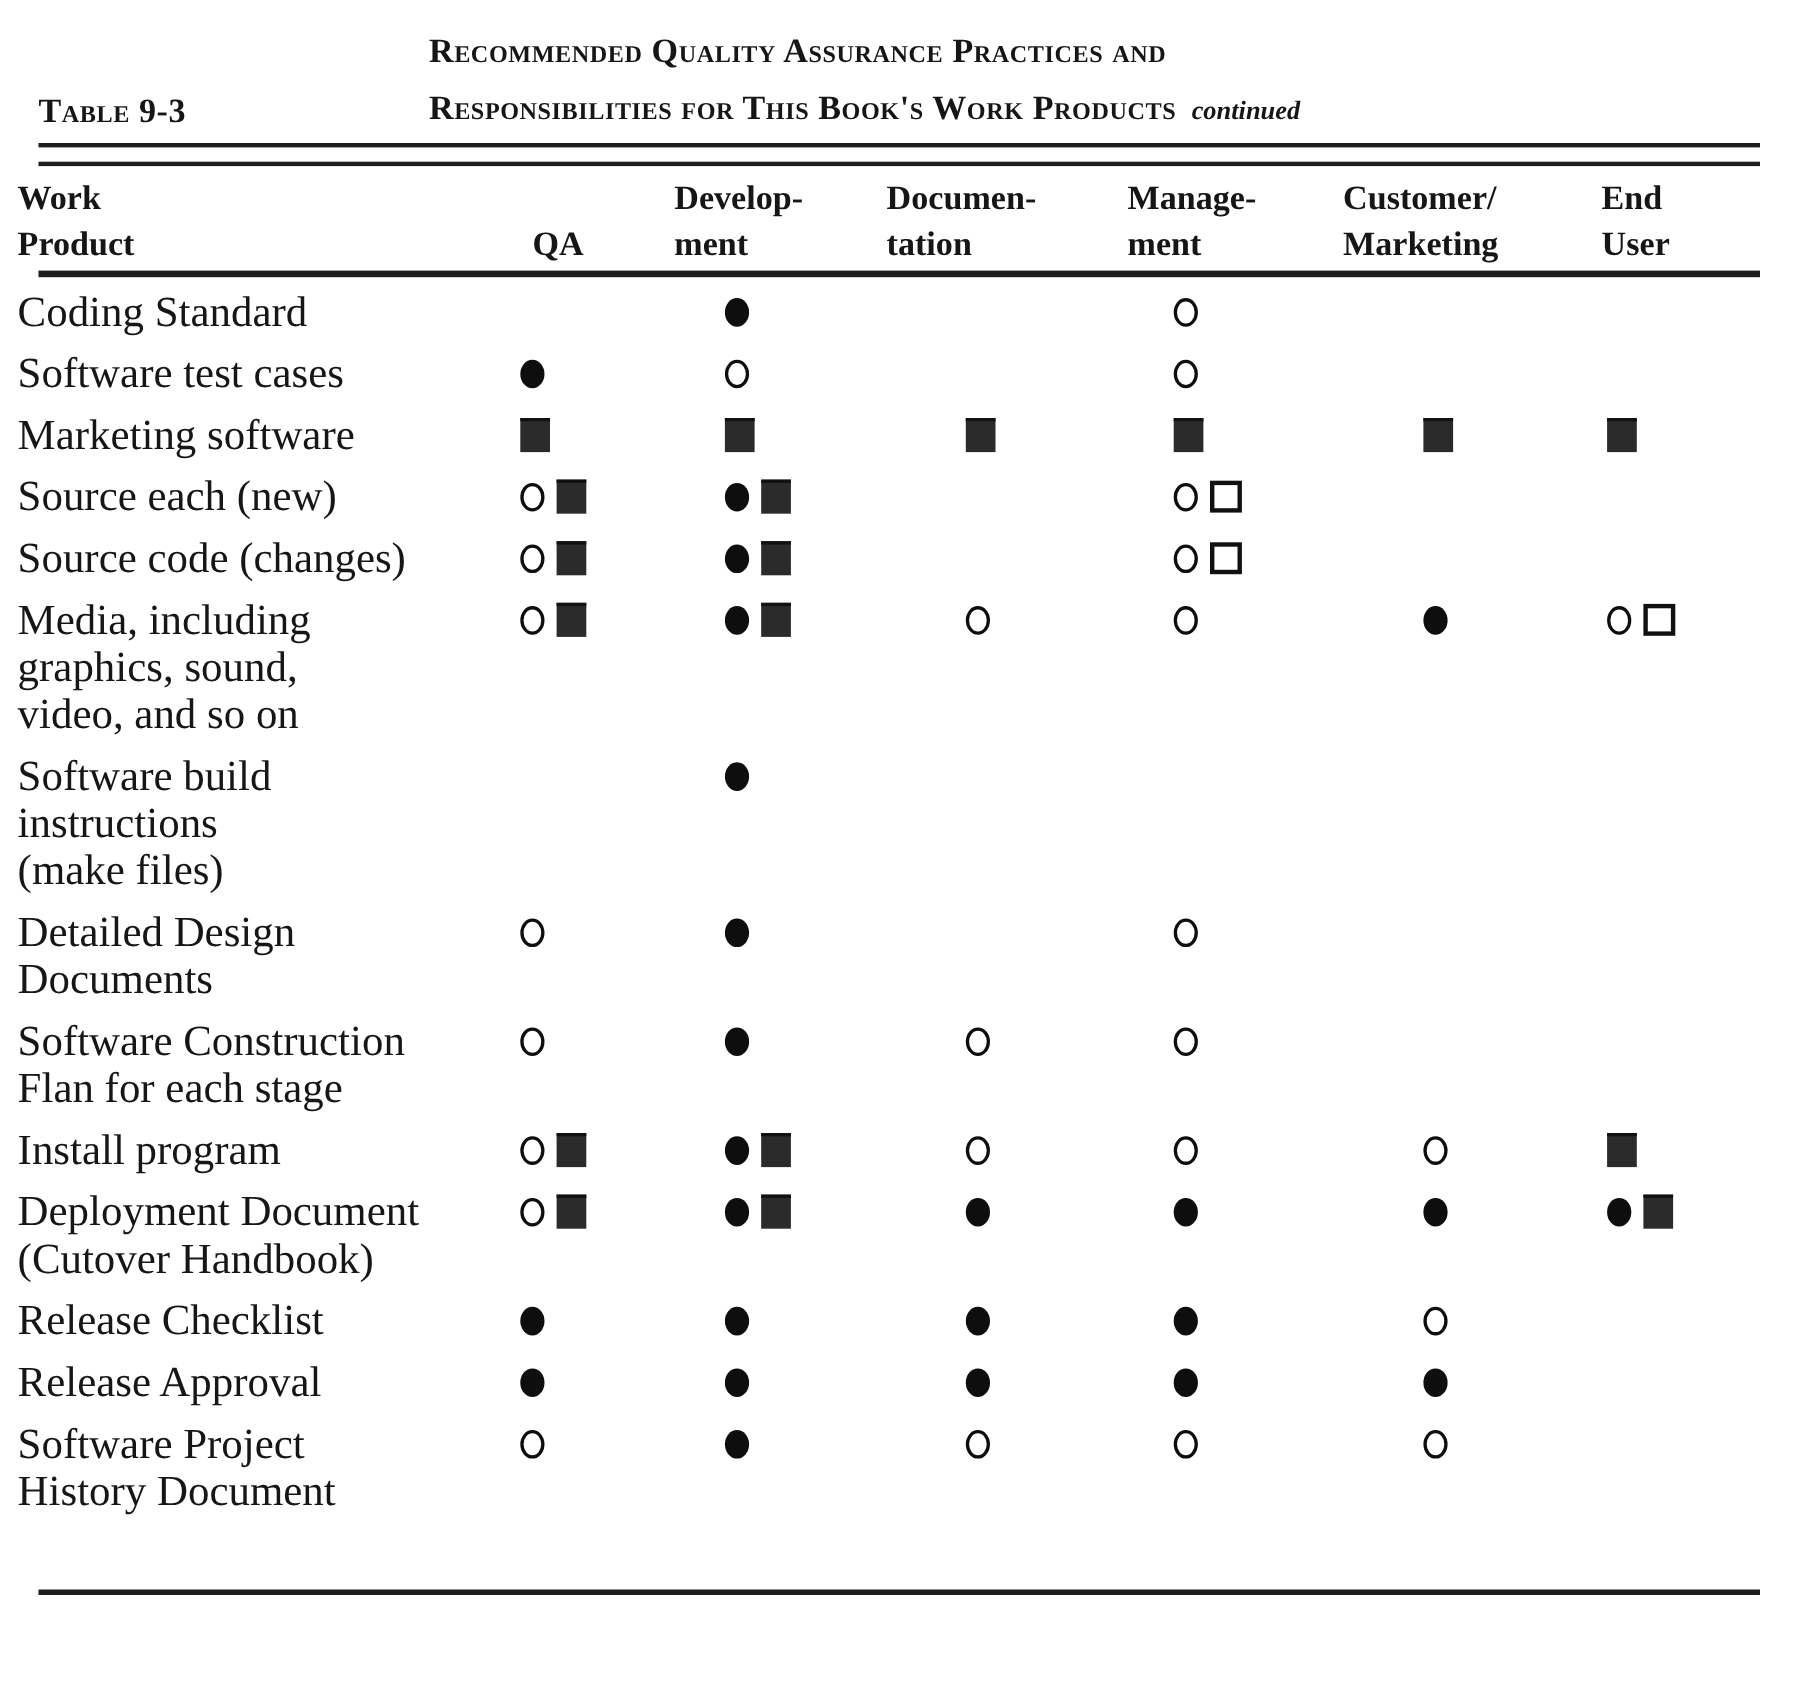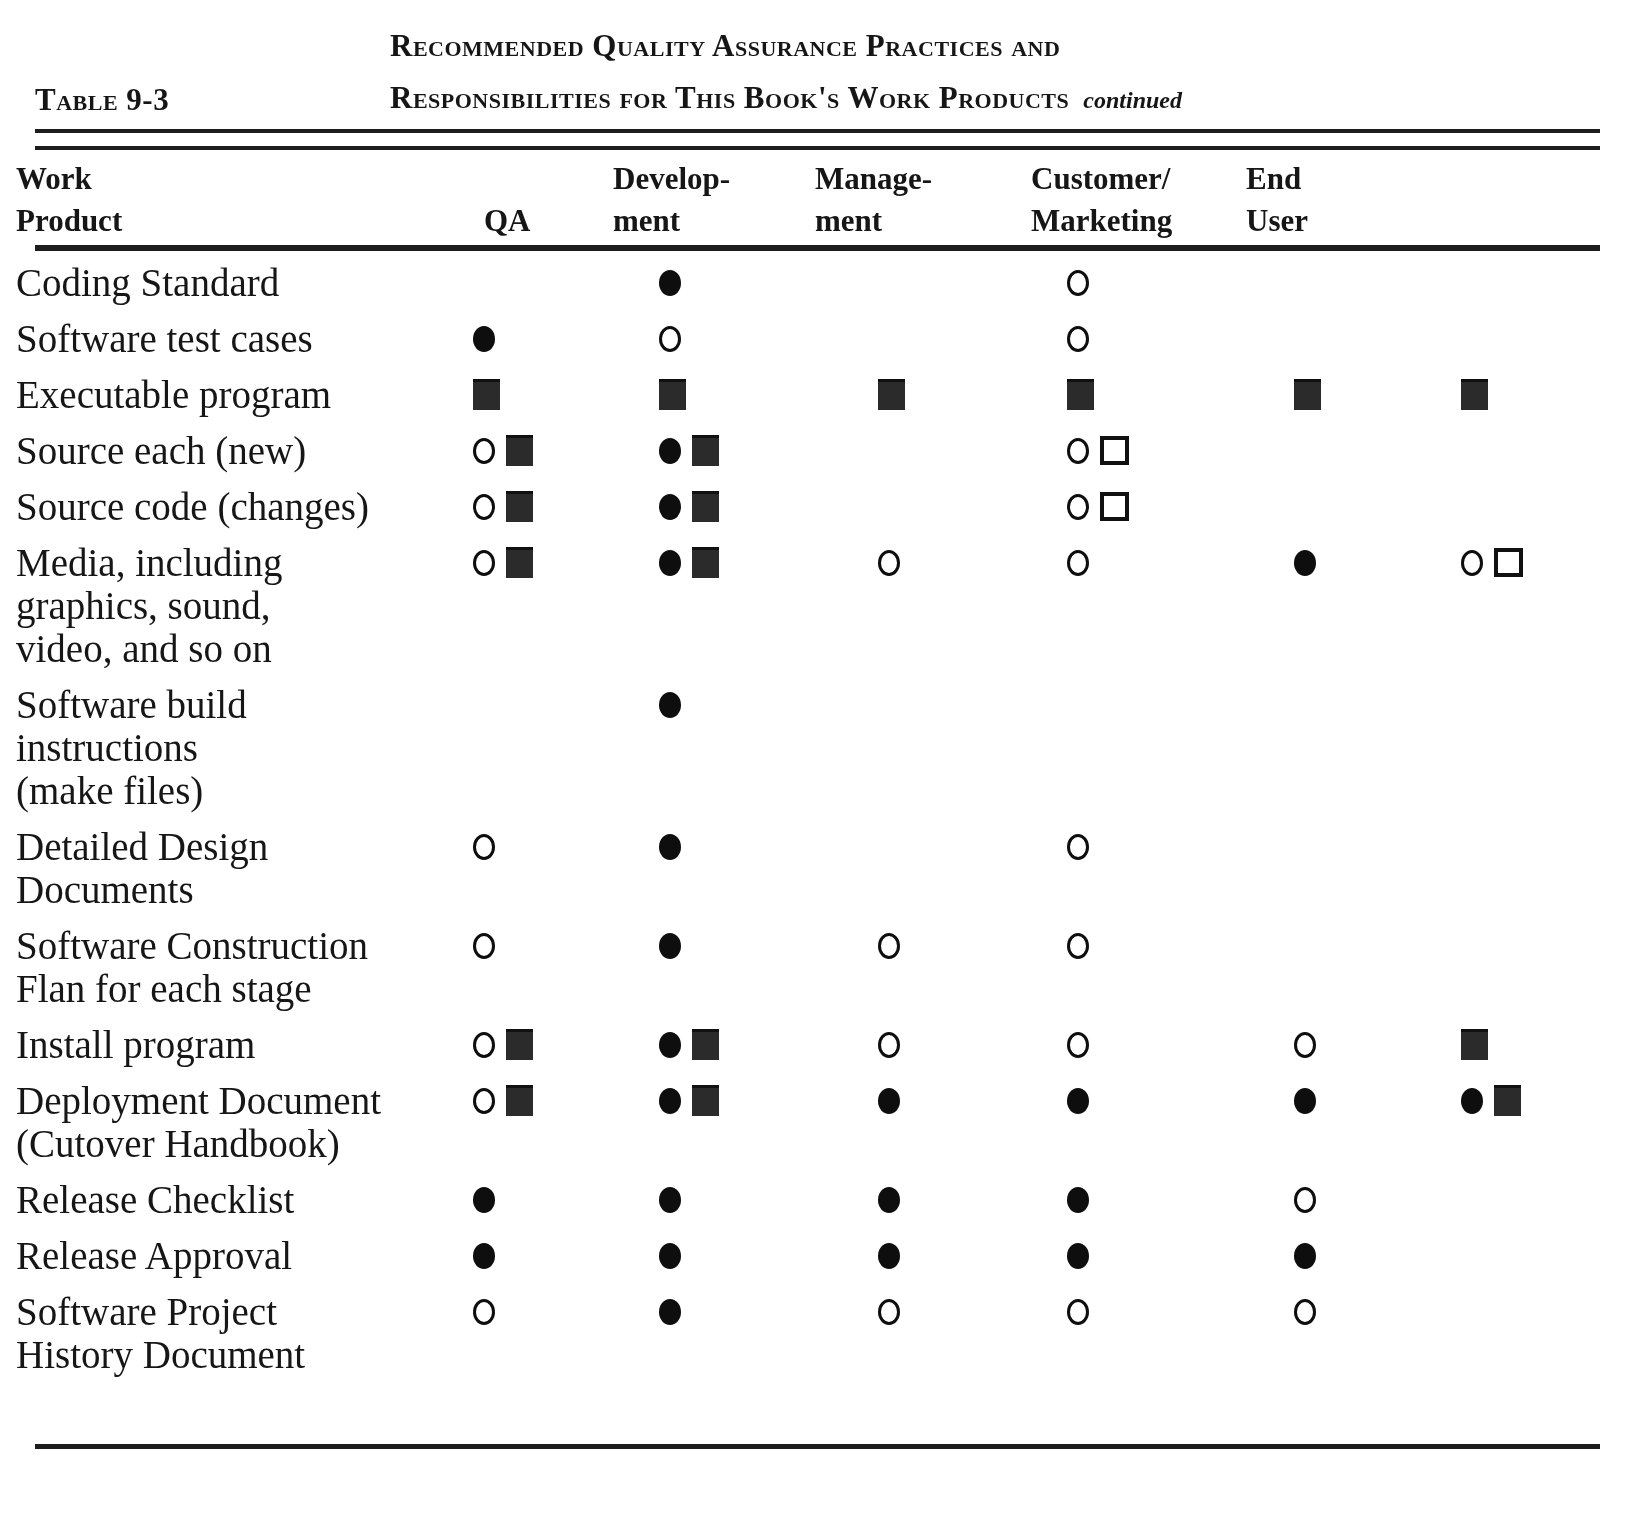--- a/index.html
+++ b/index.html
@@ -97,20 +97,22 @@
   <div class="rule-wrap">
     <div class="double-rule"></div>
   </div>
 
   <div class="grid-row header-grid">
       <div class="hcell hc-0">Work
 Product</div>
       <div class="hcell hc-1">QA</div>
       <div class="hcell hc-2">Develop-
 ment</div>
+      <div class="hcell hc-3">Documen-
+tation</div>
       <div class="hcell hc-4">Manage-
 ment</div>
       <div class="hcell hc-5">Customer/
 Marketing</div>
       <div class="hcell hc-6">End
 User</div>
     </div>
 
   <div class="rule-wrap">
     <div class="header-rule"></div>
@@ -144,21 +146,21 @@
         </div>
         <div class="sym-cell sc-3"></div>
         <div class="sym-cell sc-4">
           <span class="sym oc"></span>
         </div>
         <div class="sym-cell sc-5"></div>
         <div class="sym-cell sc-6"></div>
       </div>
       <div class="grid-row trow">
         <div class="label-cell">
-          <div>Executable program</div>
+          <div>Marketing software</div>
         </div>
         <div class="sym-cell sc-1">
           <span class="sym fs"></span>
         </div>
         <div class="sym-cell sc-2">
           <span class="sym fs"></span>
         </div>
         <div class="sym-cell sc-3">
           <span class="sym fs"></span>
         </div>

